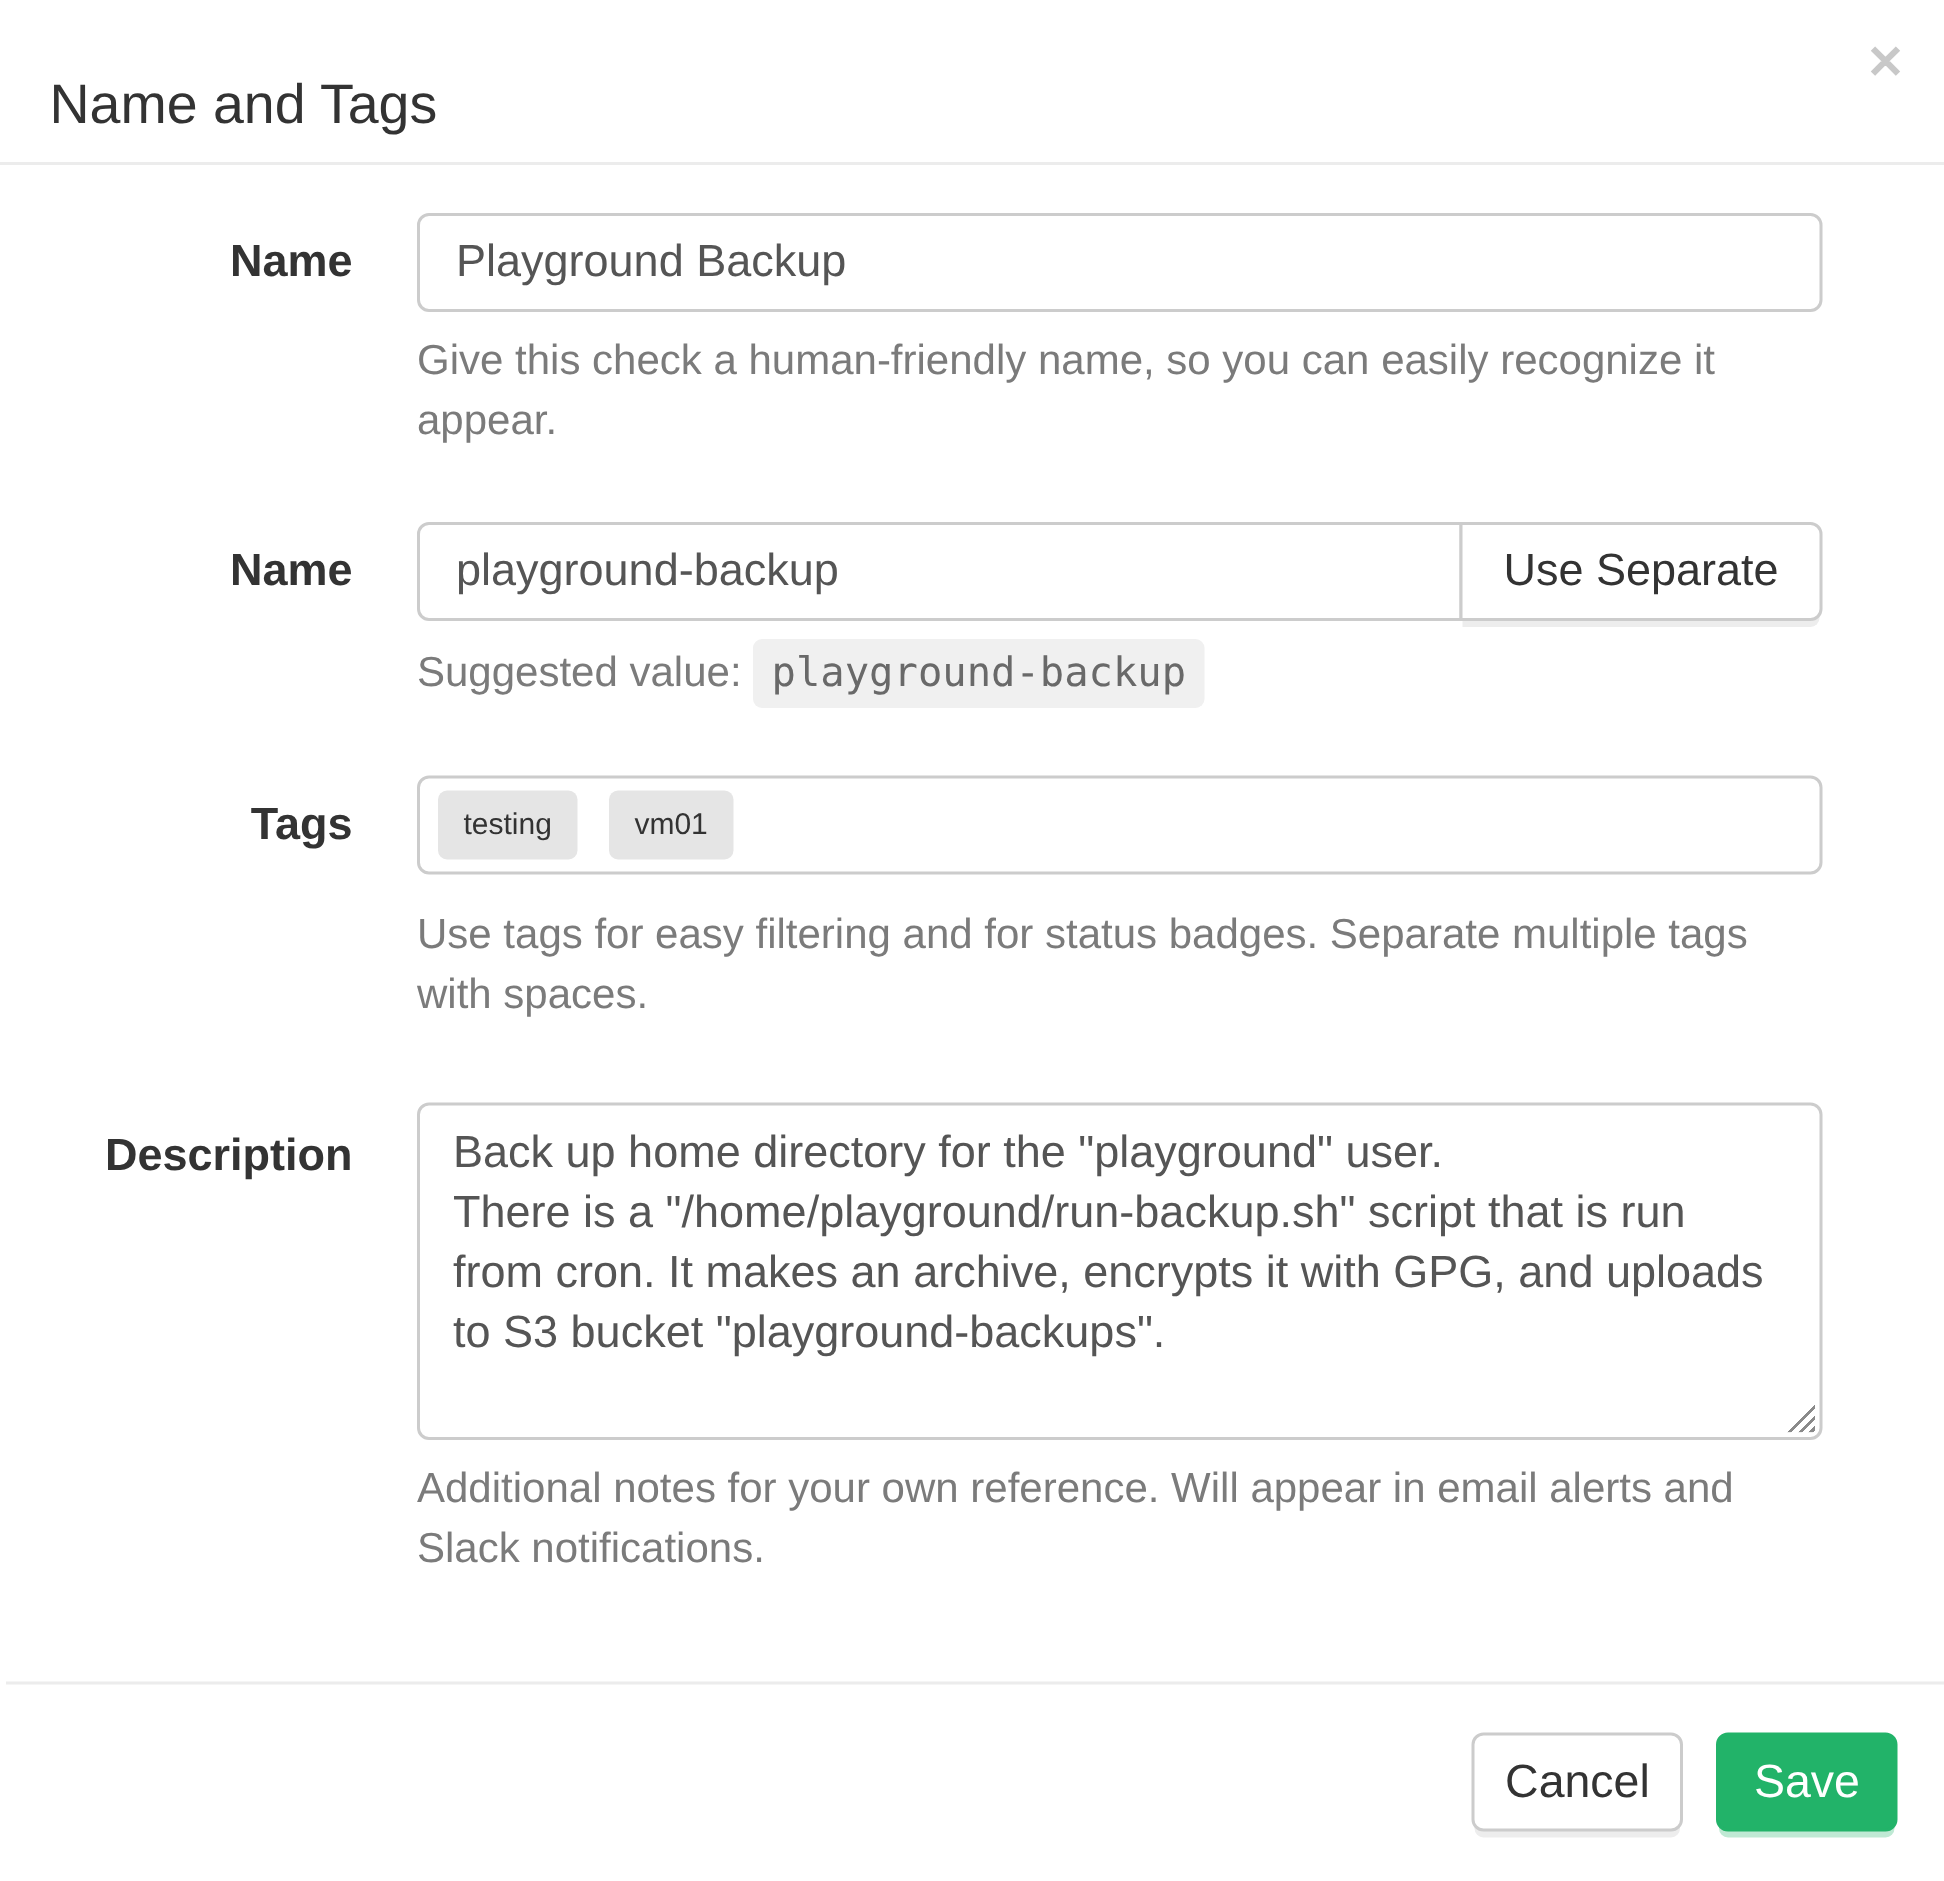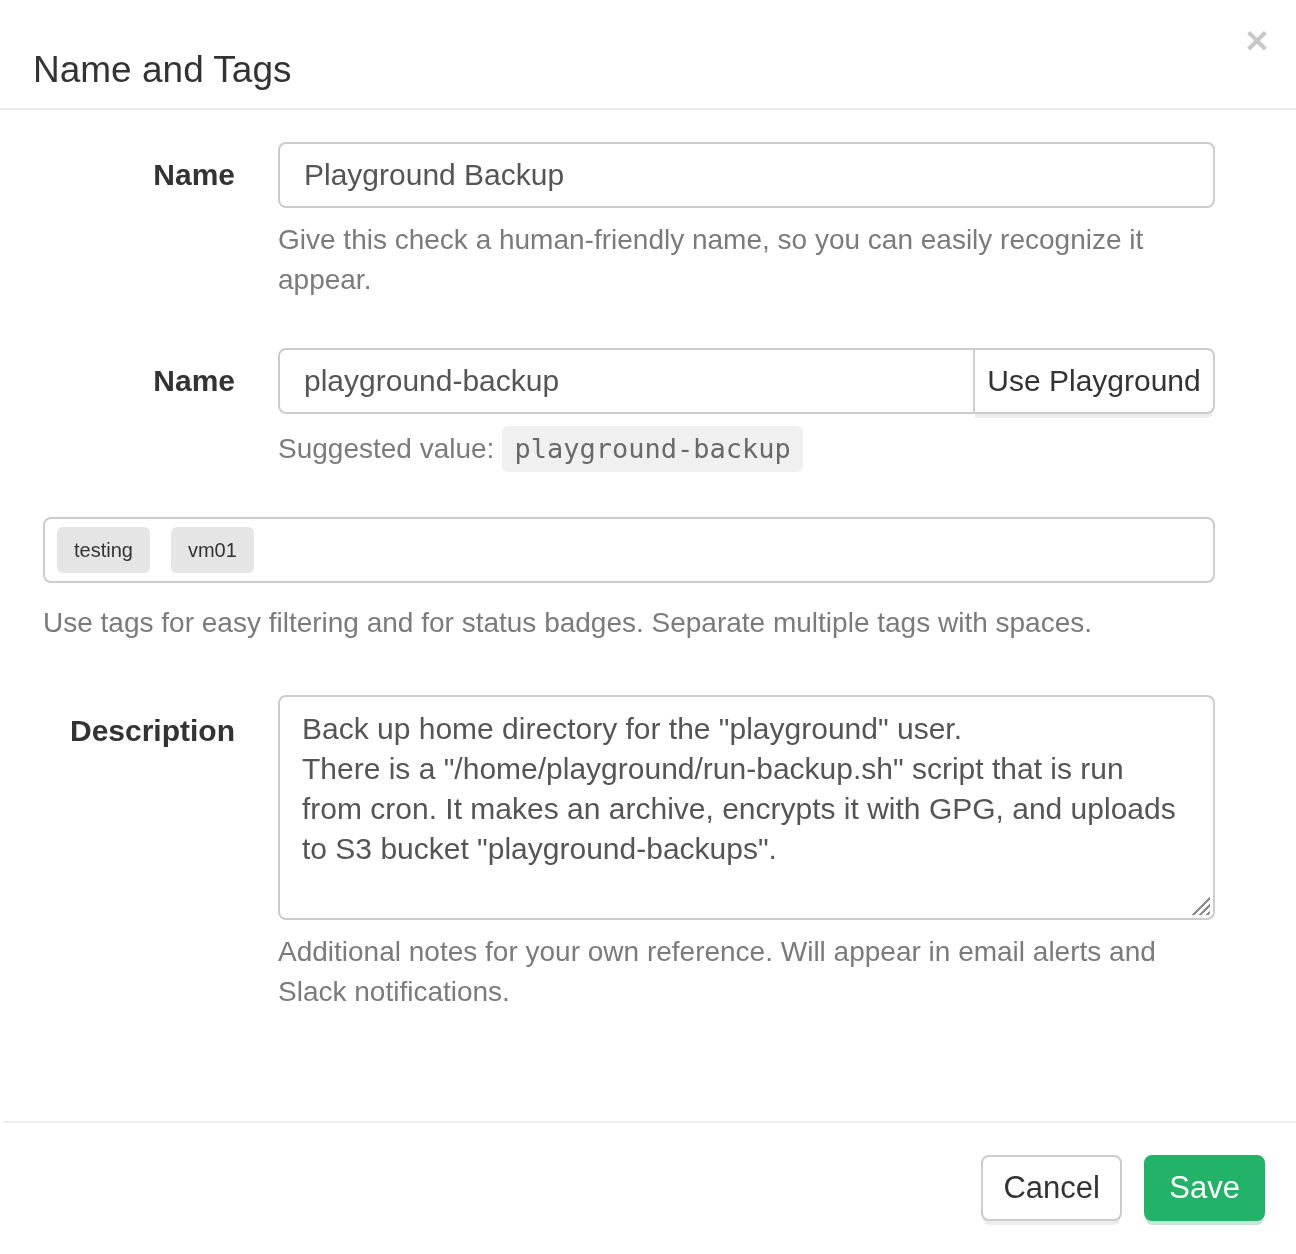--- a/index.html
+++ b/index.html
@@ -213,29 +213,30 @@
         <input class="form-control" type="text" value="Playground Backup" style="">
         <div class="help-block">Give this check a human-friendly name, so you can easily recognize it appear.</div>
       </div>
     </div>
 
     <div class="form-row row-slug">
       <label class="label-col">Name</label>
       <div class="control-col">
         <div class="input-group">
           <input class="form-control" type="text" value="playground-backup" style="">
-          <button class="btn-default">Use Playground</button>
+          <button class="btn-default">Use Separate</button>
         </div>
         <div class="help-block">
           <span>Suggested value:</span><span class="code-chip">playground-backup</span>
         </div>
       </div>
     </div>
 
     <div class="form-row row-tags">
+      <label class="label-col">Tags</label>
       <div class="control-col">
         <div class="tags-field">
           <span class="tag-pill">testing</span>
           <span class="tag-pill">vm01</span>
         </div>
         <div class="help-block mt-lg">Use tags for easy filtering and for status badges. Separate multiple tags with spaces.</div>
       </div>
     </div>
 
     <div class="form-row row-description">

